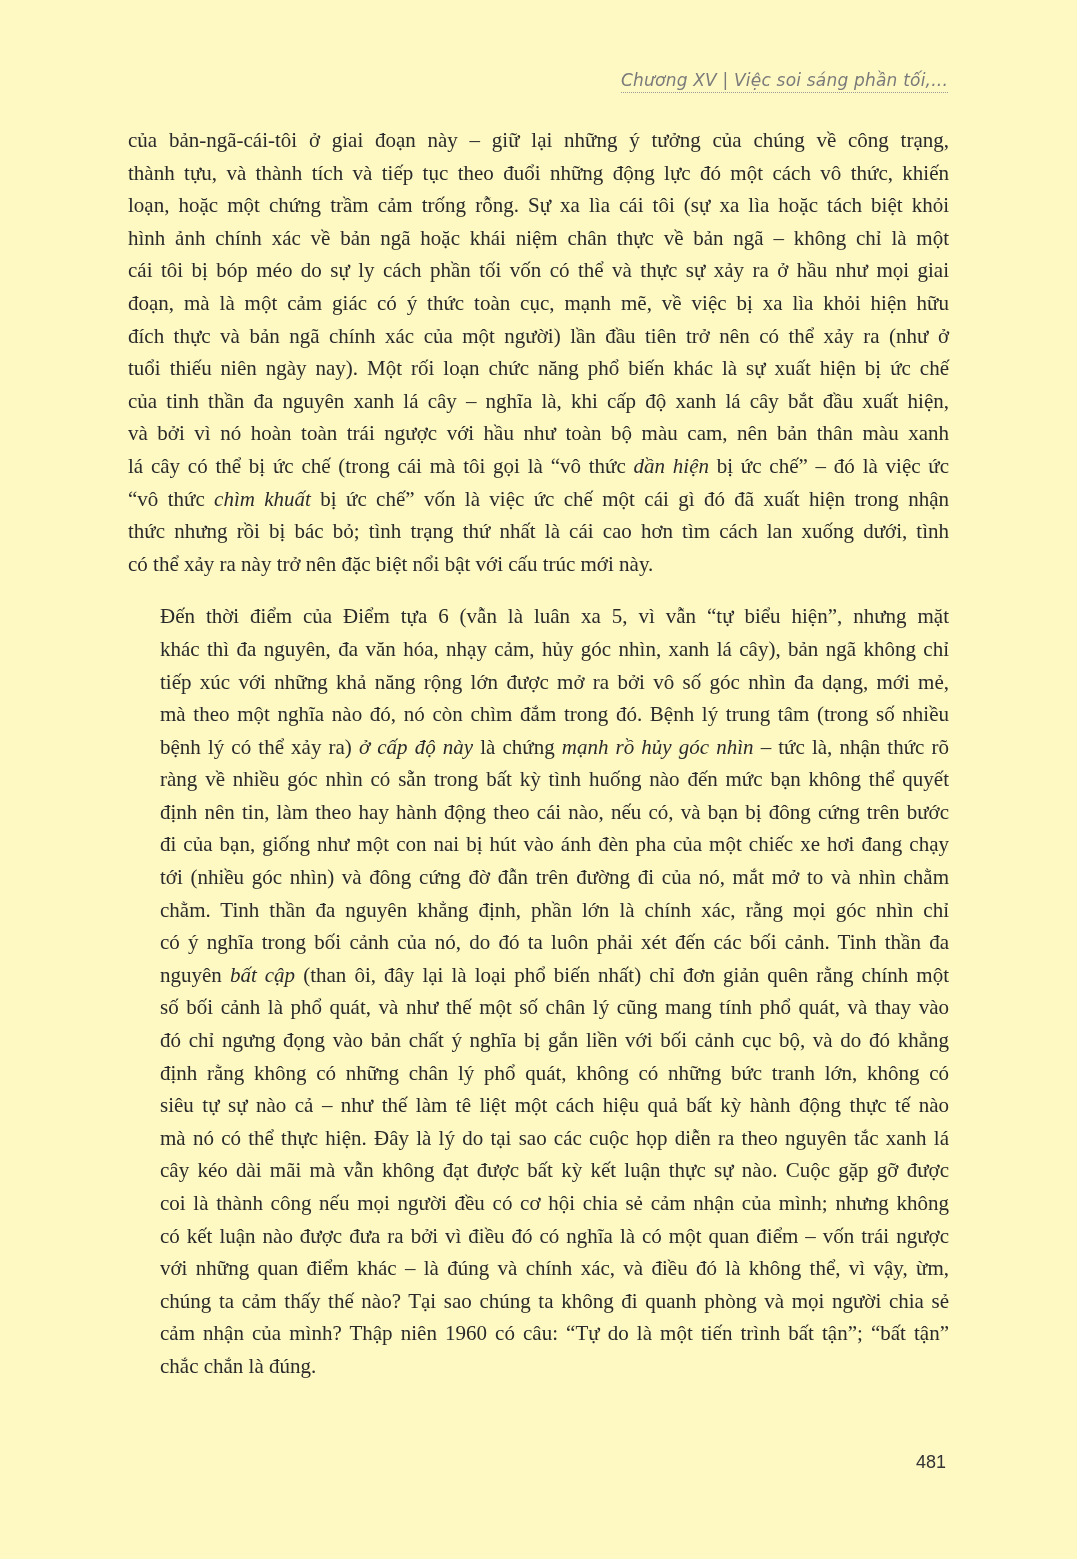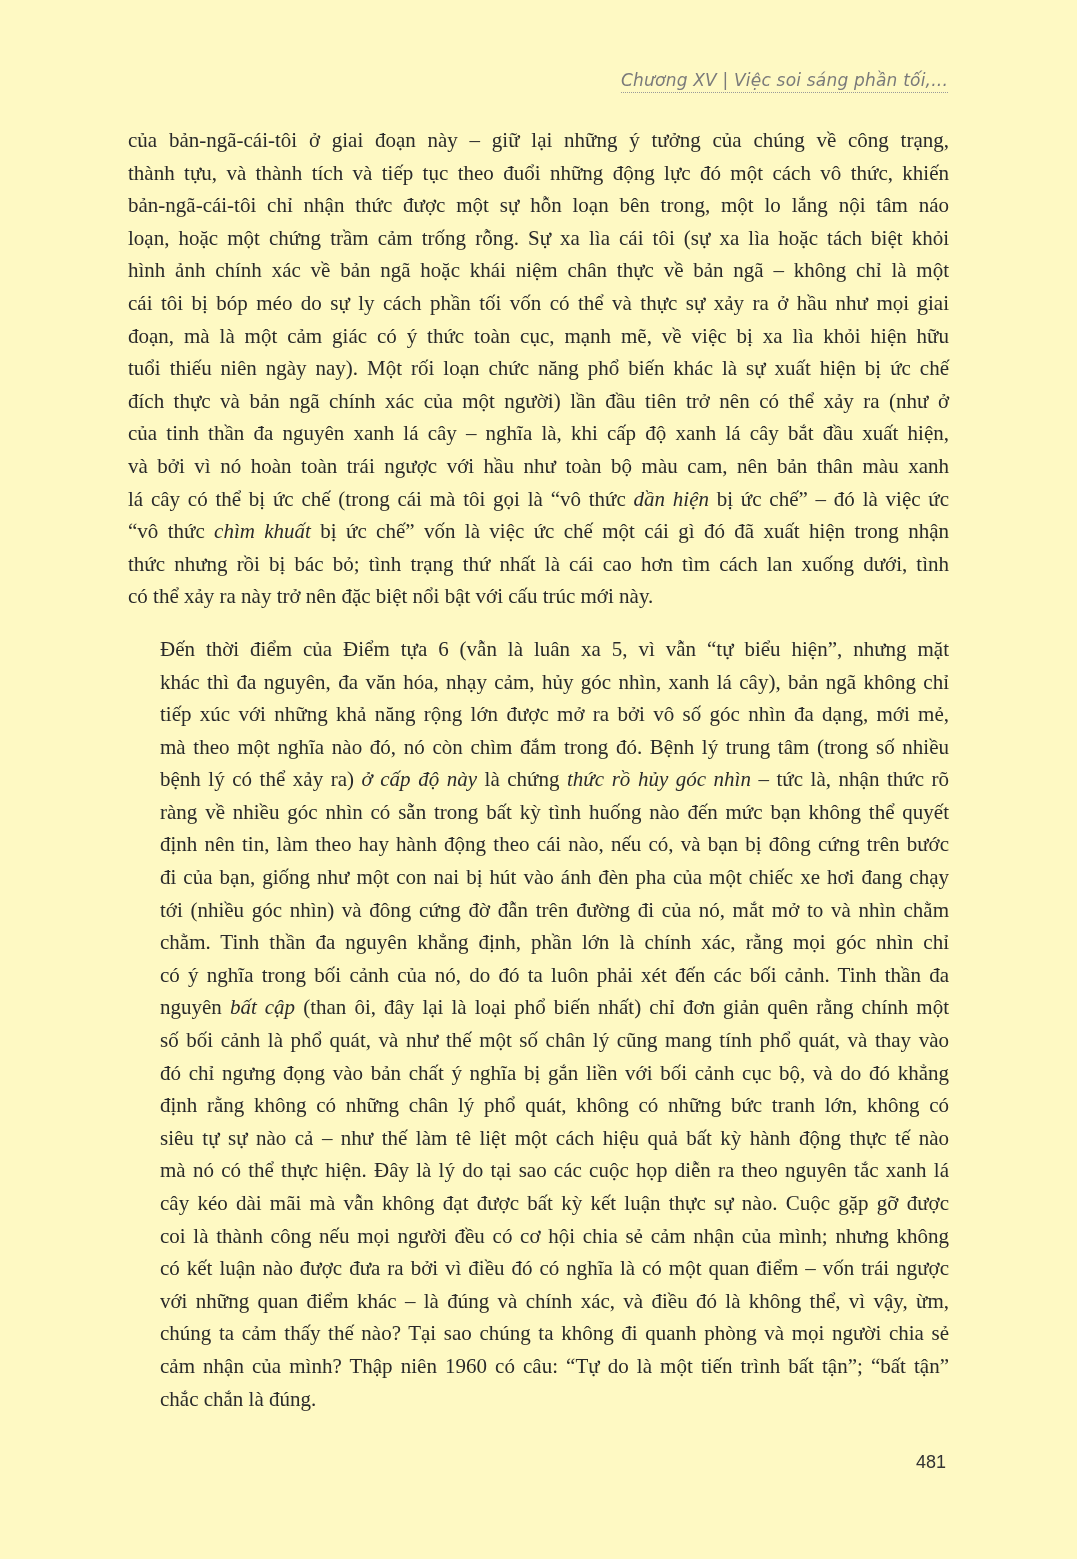--- a/index.html
+++ b/index.html
@@ -30,40 +30,39 @@
 </head>
 <body>
 
 <div class="page">
   <div class="running-header">Chương XV | Việc soi sáng phần tối,...</div>
 
   <div class="body-text">
     <div class="para" id="para-0">
         <span class="line">của bản-ngã-cái-tôi ở giai đoạn này – giữ lại những ý tưởng của chúng về công trạng,</span>
         <span class="line">thành tựu, và thành tích và tiếp tục theo đuổi những động lực đó một cách vô thức, khiến</span>
-        <span class="line">bản-ngã-cái-tôi chỉ nhận thức được một sự hỗn loạn bên trong, một lo lắng nội tâm náo</span>
         <span class="line">loạn, hoặc một chứng trầm cảm trống rỗng. Sự xa lìa cái tôi (sự xa lìa hoặc tách biệt khỏi</span>
         <span class="line">hình ảnh chính xác về bản ngã hoặc khái niệm chân thực về bản ngã – không chỉ là một</span>
         <span class="line">cái tôi bị bóp méo do sự ly cách phần tối vốn có thể và thực sự xảy ra ở hầu như mọi giai</span>
         <span class="line">đoạn, mà là một cảm giác có ý thức toàn cục, mạnh mẽ, về việc bị xa lìa khỏi hiện hữu</span>
+        <span class="line">đích thực và bản ngã chính xác của một người) lần đầu tiên trở nên có thể xảy ra (như ở</span>
         <span class="line">tuổi thiếu niên ngày nay). Một rối loạn chức năng phổ biến khác là sự xuất hiện bị ức chế</span>
-        <span class="line">đích thực và bản ngã chính xác của một người) lần đầu tiên trở nên có thể xảy ra (như ở</span>
         <span class="line">của tinh thần đa nguyên xanh lá cây – nghĩa là, khi cấp độ xanh lá cây bắt đầu xuất hiện,</span>
         <span class="line">và bởi vì nó hoàn toàn trái ngược với hầu như toàn bộ màu cam, nên bản thân màu xanh</span>
         <span class="line">lá cây có thể bị ức chế (trong cái mà tôi gọi là “vô thức <span class="i">dần hiện</span> bị ức chế” – đó là việc ức</span>
         <span class="line">“vô thức <span class="i">chìm khuất</span> bị ức chế” vốn là việc ức chế một cái gì đó đã xuất hiện trong nhận</span>
         <span class="line">thức nhưng rồi bị bác bỏ; tình trạng thứ nhất là cái cao hơn tìm cách lan xuống dưới, tình</span>
         <span class="line last">có thể xảy ra này trở nên đặc biệt nổi bật với cấu trúc mới này.</span>
       </div>
     <div class="para" id="para-1">
         <span class="line" style="text-indent: 32px;">Đến thời điểm của Điểm tựa 6 (vẫn là luân xa 5, vì vẫn “tự biểu hiện”, nhưng mặt</span>
         <span class="line">khác thì đa nguyên, đa văn hóa, nhạy cảm, hủy góc nhìn, xanh lá cây), bản ngã không chỉ</span>
         <span class="line">tiếp xúc với những khả năng rộng lớn được mở ra bởi vô số góc nhìn đa dạng, mới mẻ,</span>
         <span class="line">mà theo một nghĩa nào đó, nó còn chìm đắm trong đó. Bệnh lý trung tâm (trong số nhiều</span>
-        <span class="line">bệnh lý có thể xảy ra) <span class="i">ở cấp độ này</span> là chứng <span class="i">thức rồ hủy góc nhìn</span> – tức là, nhận thức rõ</span>
+        <span class="line">bệnh lý có thể xảy ra) <span class="i">ở cấp độ này</span> là chứng <span class="i">mạnh rồ hủy góc nhìn</span> – tức là, nhận thức rõ</span>
         <span class="line">ràng về nhiều góc nhìn có sẵn trong bất kỳ tình huống nào đến mức bạn không thể quyết</span>
         <span class="line">định nên tin, làm theo hay hành động theo cái nào, nếu có, và bạn bị đông cứng trên bước</span>
         <span class="line">đi của bạn, giống như một con nai bị hút vào ánh đèn pha của một chiếc xe hơi đang chạy</span>
         <span class="line">tới (nhiều góc nhìn) và đông cứng đờ đẫn trên đường đi của nó, mắt mở to và nhìn chằm</span>
         <span class="line">chằm. Tinh thần đa nguyên khẳng định, phần lớn là chính xác, rằng mọi góc nhìn chỉ</span>
         <span class="line">có ý nghĩa trong bối cảnh của nó, do đó ta luôn phải xét đến các bối cảnh. Tinh thần đa</span>
         <span class="line">nguyên <span class="i">bất cập</span> (than ôi, đây lại là loại phổ biến nhất) chỉ đơn giản quên rằng chính một</span>
         <span class="line">số bối cảnh là phổ quát, và như thế một số chân lý cũng mang tính phổ quát, và thay vào</span>
         <span class="line">đó chỉ ngưng đọng vào bản chất ý nghĩa bị gắn liền với bối cảnh cục bộ, và do đó khẳng</span>
         <span class="line">định rằng không có những chân lý phổ quát, không có những bức tranh lớn, không có</span>

